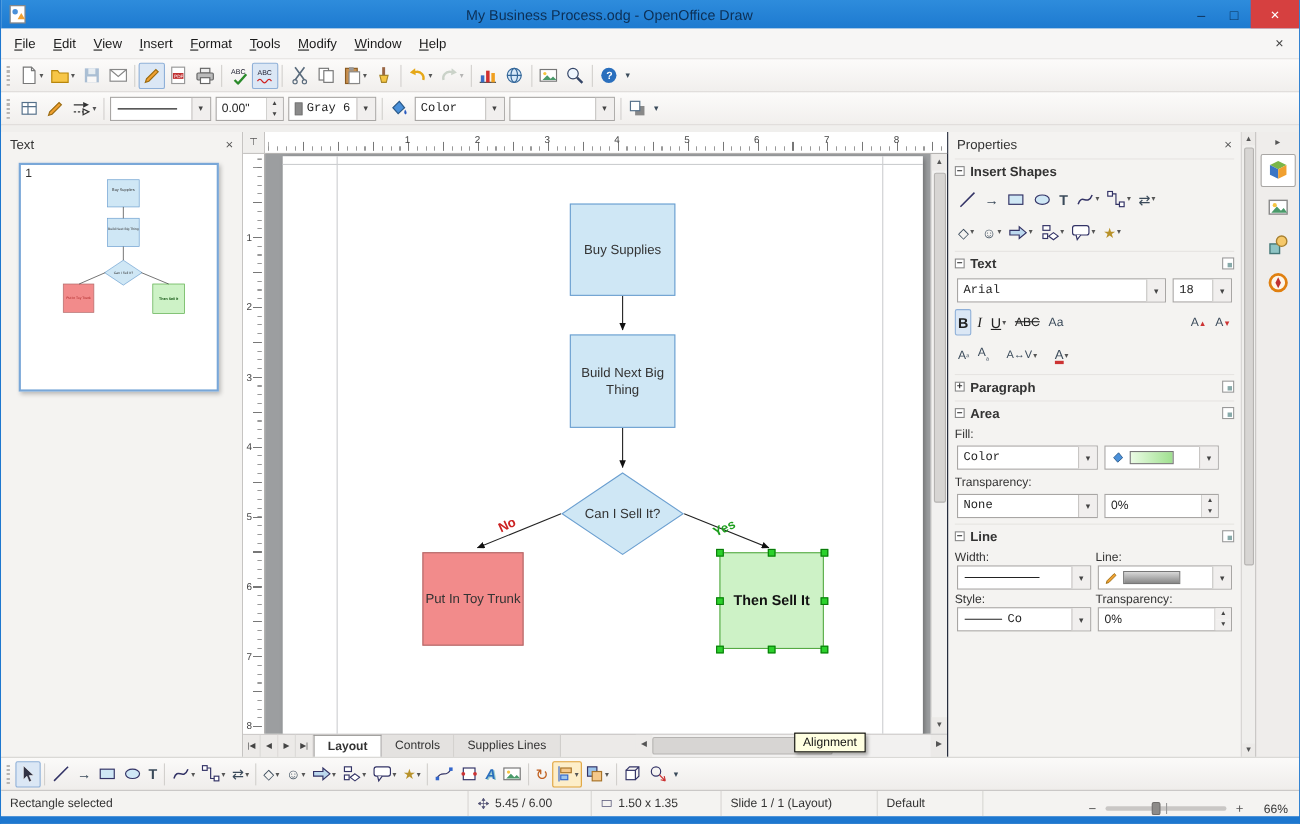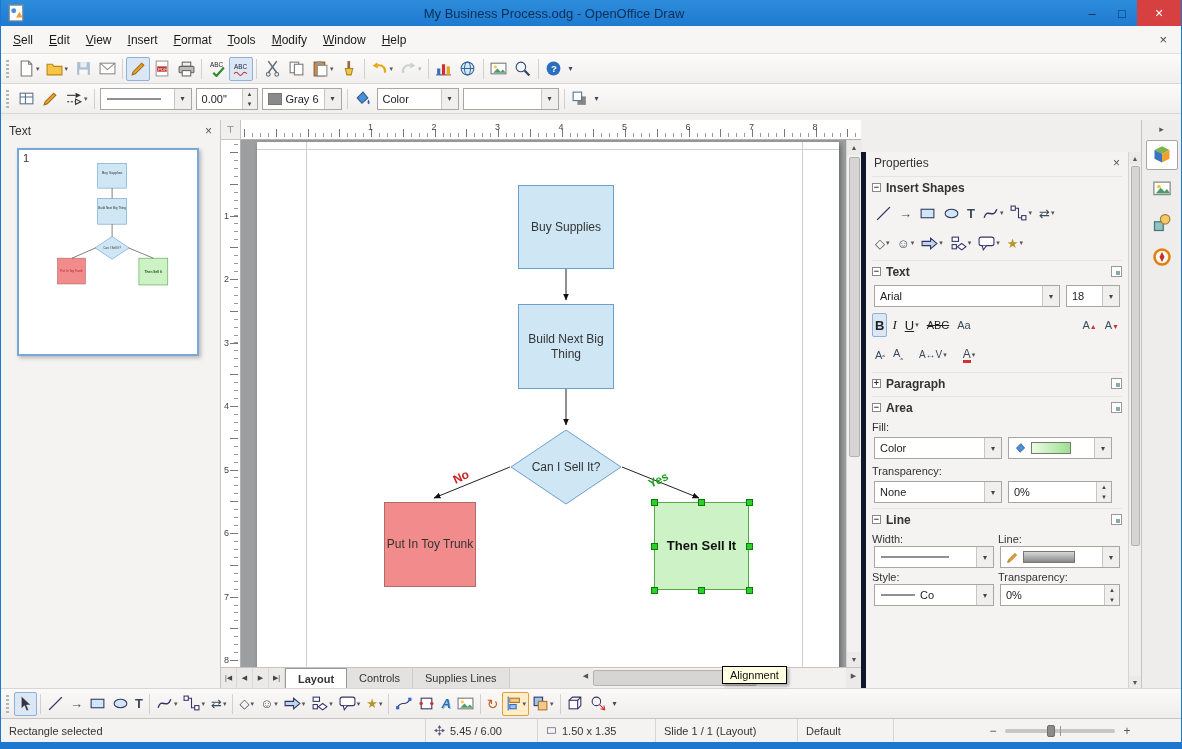--- a/index.html
+++ b/index.html
@@ -27,21 +27,21 @@
 .tb-btn .ic{width:18px;height:18px;display:flex;align-items:center;justify-content:center;}
 .tb-btn.pressed{background:#dbe7f5;border-color:#8fb0d8;}
 .tb-btn.hover{background:#fdeec9;border-color:#dfa136;}
 .tb-btn.disabled{opacity:.4;}
 .dd::after{content:"▾";font-size:7px;color:#555;margin-left:1px;}
 .sep{width:1px;height:20px;background:#d2d0cd;margin:0 3px;flex:0 0 1px;}
 .svgic{width:17px;height:17px;display:block;}
 .glyph{font-size:13px;line-height:1;color:#3a4a5a;}
 
 .combo{height:22px;background:#fff;border:1px solid #a8a6a4;display:flex;align-items:center;font-size:11px;margin:0 2px;}
-.combo .cval{padding:0 5px;flex:1;display:flex;align-items:center;gap:4px;overflow:hidden;white-space:nowrap;}
+.combo .cval{padding:0 5px;flex:1;display:flex;align-items:center;gap:4px;overflow:hidden;white-space:nowrap;font-family:Liberation Mono, monospace;}
 .combo .carr{width:17px;align-self:stretch;display:flex;align-items:center;justify-content:center;border-left:1px solid #c8c6c4;background:#f1efee;font-size:8px;color:#444;}
 .spin{height:22px;background:#fff;border:1px solid #a8a6a4;display:flex;margin:0 2px;font-size:11px;}
 .spin .sval{padding:0 5px;flex:1;display:flex;align-items:center;}
 .spin .sarr{width:15px;display:flex;flex-direction:column;border-left:1px solid #c8c6c4;}
 .spin .sarr span{flex:1;font-size:6px;display:flex;align-items:center;justify-content:center;background:#f1efee;color:#444;}
 .swatch{width:14px;height:12px;border:1px solid #777;display:inline-block;}
 
 .main{flex:1;display:flex;min-height:0;padding-top:6px;background:#f0efed;}
 
 .pages-panel{width:220px;flex:0 0 220px;background:#f4f3f1;border-right:1px solid #c6c4c2;display:flex;flex-direction:column;}
@@ -80,21 +80,21 @@
 .scr-btn{width:15px;height:15px;display:flex;align-items:center;justify-content:center;font-size:7px;color:#555;background:#eceae8;}
 .vthumb{width:11px;flex:0 0 300px;margin-top:2px;background:#d7d5d3;border:1px solid #b5b3b1;border-radius:2px;}
 .tabs-row{height:21px;flex:0 0 21px;display:flex;align-items:stretch;background:#eceae8;border-top:1px solid #c6c4c2;font-size:11px;justify-content:center;}
 .tab-nav{width:16px;display:flex;align-items:center;justify-content:center;font-size:7px;color:#444;border-right:1px solid #dcdad8;}
 .tab{padding:0 12px;display:flex;align-items:center;color:#333;border-right:1px solid #d0cecb;background:#e4e2e0;}
 .tab.active{background:#fff;font-weight:bold;border:1px solid #9a9896;border-bottom:none;}
 .hscroll{margin-left:auto;width:283px;display:flex;align-items:stretch;}
 .htrack{flex:1;background:#f2f1f0;position:relative;}
 .hthumb{position:absolute;left:0;top:2px;bottom:2px;width:65%;background:#d7d5d3;border:1px solid #b5b3b1;border-radius:2px;}
 
-.props{width:280px;flex:0 0 280px;background:#f4f3f1;border-left:5px solid #0f172a;display:flex;margin-top:32px;}
+.props{width:280px;flex:0 0 280px;background:#f4f3f1;border-left:1px solid #0f172a;display:flex;}
 .props-content{flex:1;padding:0 6px;overflow:hidden;}
 .props-scroll{width:13px;flex:0 0 13px;border-left:1px solid #d5d3d1;display:flex;flex-direction:column;align-items:center;background:#f0efed;}
 .sec-h{display:flex;align-items:center;gap:5px;height:22px;border-top:1px solid #e6e4e2;font-weight:bold;font-size:12px;color:#333;margin-top:2px;}
 .tgl{width:9px;height:9px;border:1px solid #888;background:#fff;font-size:9px;line-height:7px;text-align:center;color:#333;flex:0 0 9px;}
 .launch{margin-left:auto;width:11px;height:11px;border:1px solid #999;background:#fff;position:relative;}
 .launch::after{content:"";position:absolute;right:1px;bottom:1px;width:4px;height:4px;background:#8aa;}
 .shape-row{display:flex;align-items:center;gap:1px;padding:3px 0;}
 .fmt-row{display:flex;align-items:center;gap:2px;padding:3px 0;}
 .lab{font-size:11px;color:#333;padding:3px 0 1px;}
 .col2{display:flex;gap:2px;}
@@ -105,21 +105,21 @@
 .strik{text-decoration:line-through;font-size:11px;}
 
 .tabstrip{width:40px;flex:0 0 40px;background:#efedeb;border-left:1px solid #c6c4c2;display:flex;flex-direction:column;align-items:center;padding-top:2px;gap:4px;}
 .strip-btn{width:32px;height:30px;display:flex;align-items:center;justify-content:center;border:1px solid transparent;border-radius:2px;}
 .strip-btn.active{background:#fff;border-color:#a8a6a4;}
 .strip-btn svg{width:20px;height:20px;}
 .strip-menu{width:18px;height:14px;font-size:9px;color:#555;display:flex;align-items:center;justify-content:center;}
 
 .drawbar{height:30px;flex:0 0 30px;background:linear-gradient(#fbfaf9,#efedeb);border-top:1px solid #d8d6d3;display:flex;align-items:center;padding:0 2px;}
 
-.statusbar{height:24px;flex:0 0 24px;background:#f4f3f1;border-top:1px solid #c6c4c2;display:flex;align-items:center;font-size:11px;color:#333;}
+.statusbar{height:24px;flex:0 0 24px;background:#f4f3f1;border-top:1px solid #c6c4c2;display:flex;align-items:flex-end;font-size:11px;color:#333;}
 .sb-seg{display:flex;align-items:center;gap:5px;padding:0 8px;height:100%;border-right:1px solid #d8d6d3;}
 .sb-sel{width:425px;}
 .sb-pos{width:112px;}
 .sb-size{width:118px;}
 .sb-slide{width:142px;}
 .sb-style{width:96px;}
 .zoomer{margin-left:auto;display:flex;align-items:center;gap:6px;padding-right:8px;}
 .zl-btn{font-size:12px;color:#555;width:12px;text-align:center;}
 .ztrack{width:110px;height:4px;background:#c9c7c5;border-radius:2px;position:relative;}
 .znotch{position:absolute;left:50%;top:-3px;width:1px;height:10px;background:#999;}
@@ -141,21 +141,21 @@
       </svg>
     <div class="title">My Business Process.odg - OpenOffice Draw</div>
     <div class="capbtns">
       <div class="capbtn">–</div>
       <div class="capbtn">□</div>
       <div class="capbtn close">×</div>
     </div>
   </div>
 
   <div class="menubar">
-    <span class="menu-item">Sell</span>
+    <span class="menu-item">File</span>
     <span class="menu-item">Edit</span>
     <span class="menu-item">View</span>
     <span class="menu-item">Insert</span>
     <span class="menu-item">Format</span>
     <span class="menu-item">Tools</span>
     <span class="menu-item">Modify</span>
     <span class="menu-item">Window</span>
     <span class="menu-item">Help</span>
     <span class="doc-close">×</span>
   </div>

